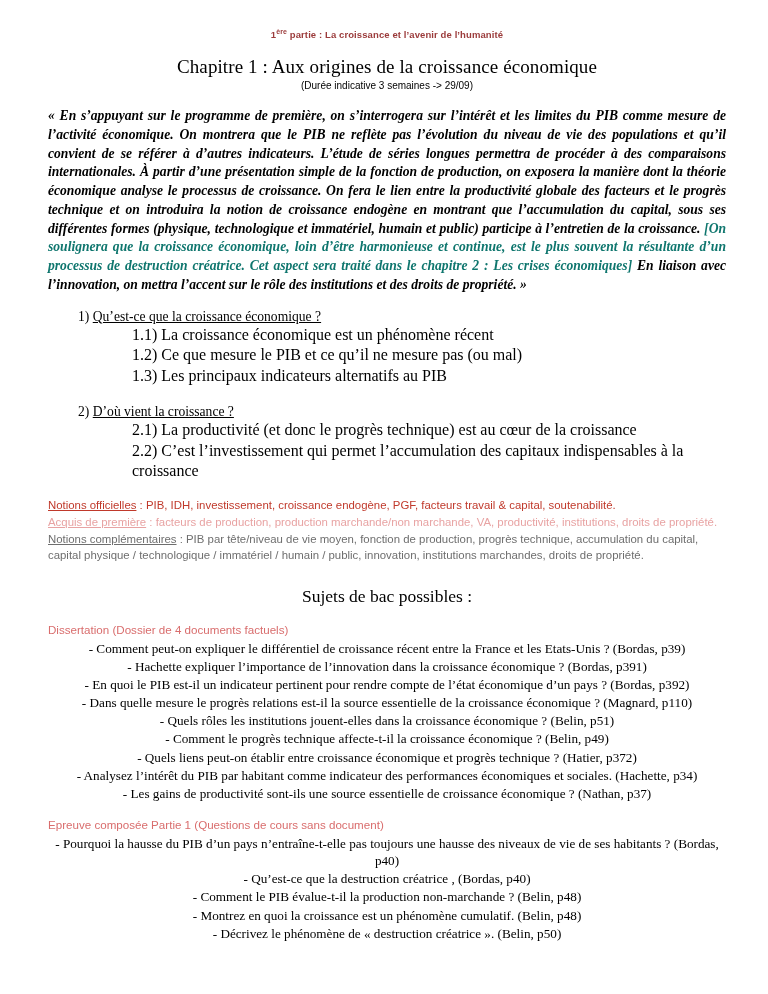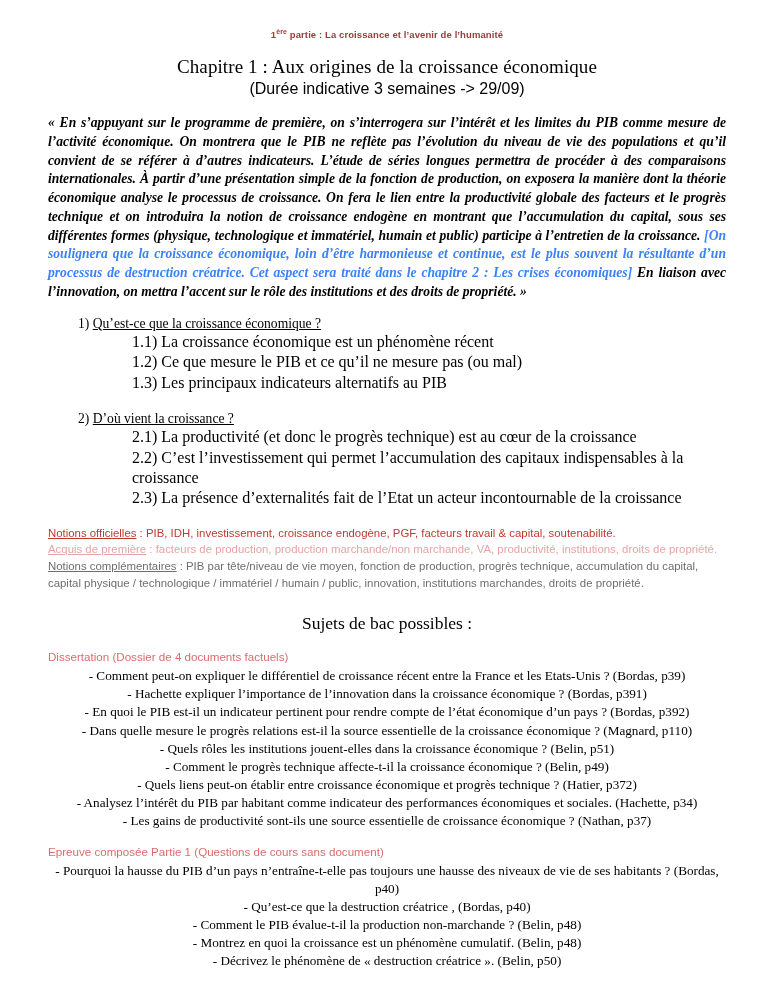--- a/index.html
+++ b/index.html
@@ -38,33 +38,33 @@
     text-align: center;
     font-family: "Liberation Serif", serif;
     font-size: 19px;
     font-weight: normal;
     margin: 10px 0 2px 0;
     letter-spacing: 0.1px;
   }
   .chapter-sub {
     text-align: center;
     font-family: "Liberation Sans", sans-serif;
-    font-size: 16px;
+    font-size: 10px;
     margin-bottom: 16px;
   }
   .quote-block {
     font-size: 13.6px;
     line-height: 1.38;
     text-align: justify;
     font-style: italic;
     font-weight: bold;
     margin: 8px 0 14px 0;
   }
   .quote-block .grey {
-    color: #3b82f6;
+    color: #0f766e;
     font-weight: bold;
   }
   .numbered-list {
     margin: 14px 0 12px 0;
     padding: 0;
   }
   .num-item {
     margin-bottom: 10px;
   }
   .num-head {
@@ -148,21 +148,20 @@
 
     <div class="spacer-8"></div>
 
     <div class="num-item">
       <div class="num-head">
         <span>2)</span>
         <span class="u">D’où vient la croissance ?</span>
       </div>
       <div class="sub-line">2.1) La productivité (et donc le progrès technique) est au cœur de la croissance</div>
       <div class="sub-line">2.2) C’est l’investissement qui permet l’accumulation des capitaux indispensables à la croissance</div>
-      <div class="sub-line">2.3) La présence d’externalités fait de l’Etat un acteur incontournable de la croissance</div>
     </div>
 
   </div>
 
   <div class="notions">
     <div class="notions-officielles">
       <span class="lbl">Notions officielles</span><span> : PIB, IDH, investissement, croissance endogène, PGF, facteurs travail &amp; capital, soutenabilité.</span>
     </div>
     <div class="notions-acquis">
       <span class="lbl">Acquis de première</span><span> : facteurs de production, production marchande/non marchande, VA, productivité, institutions, droits de propriété.</span>

